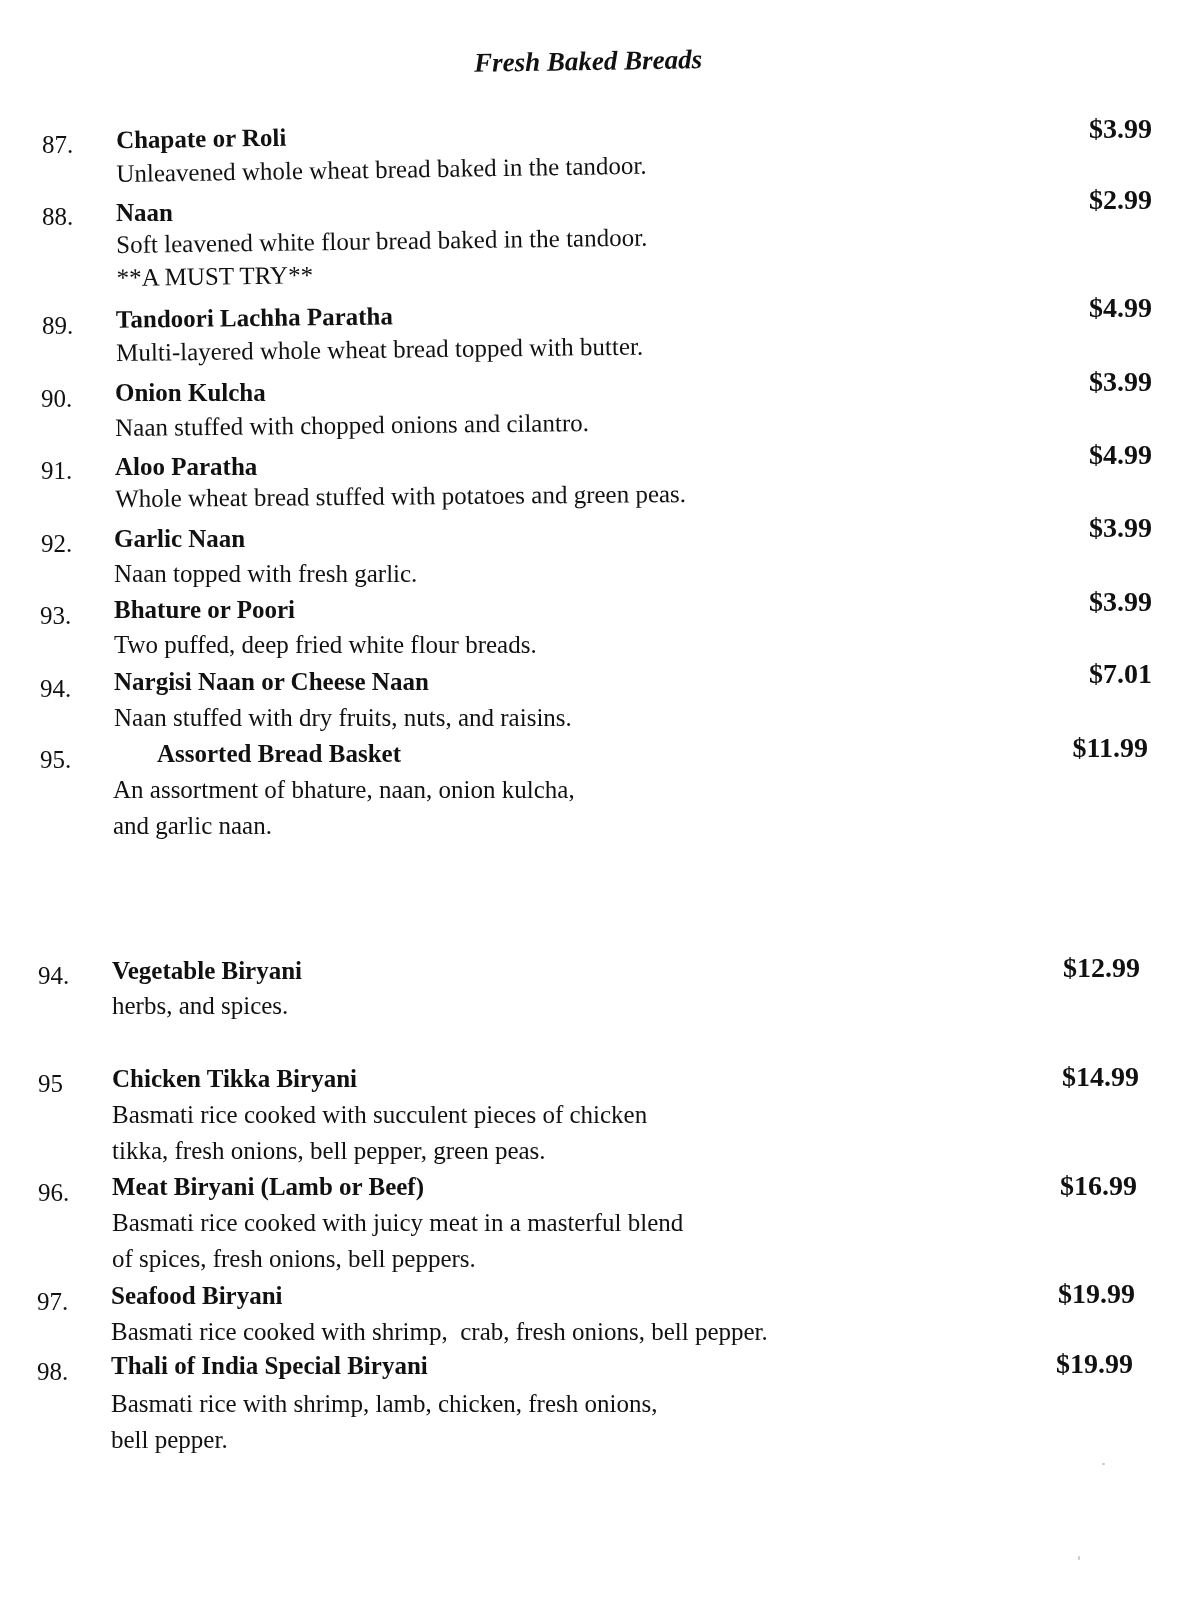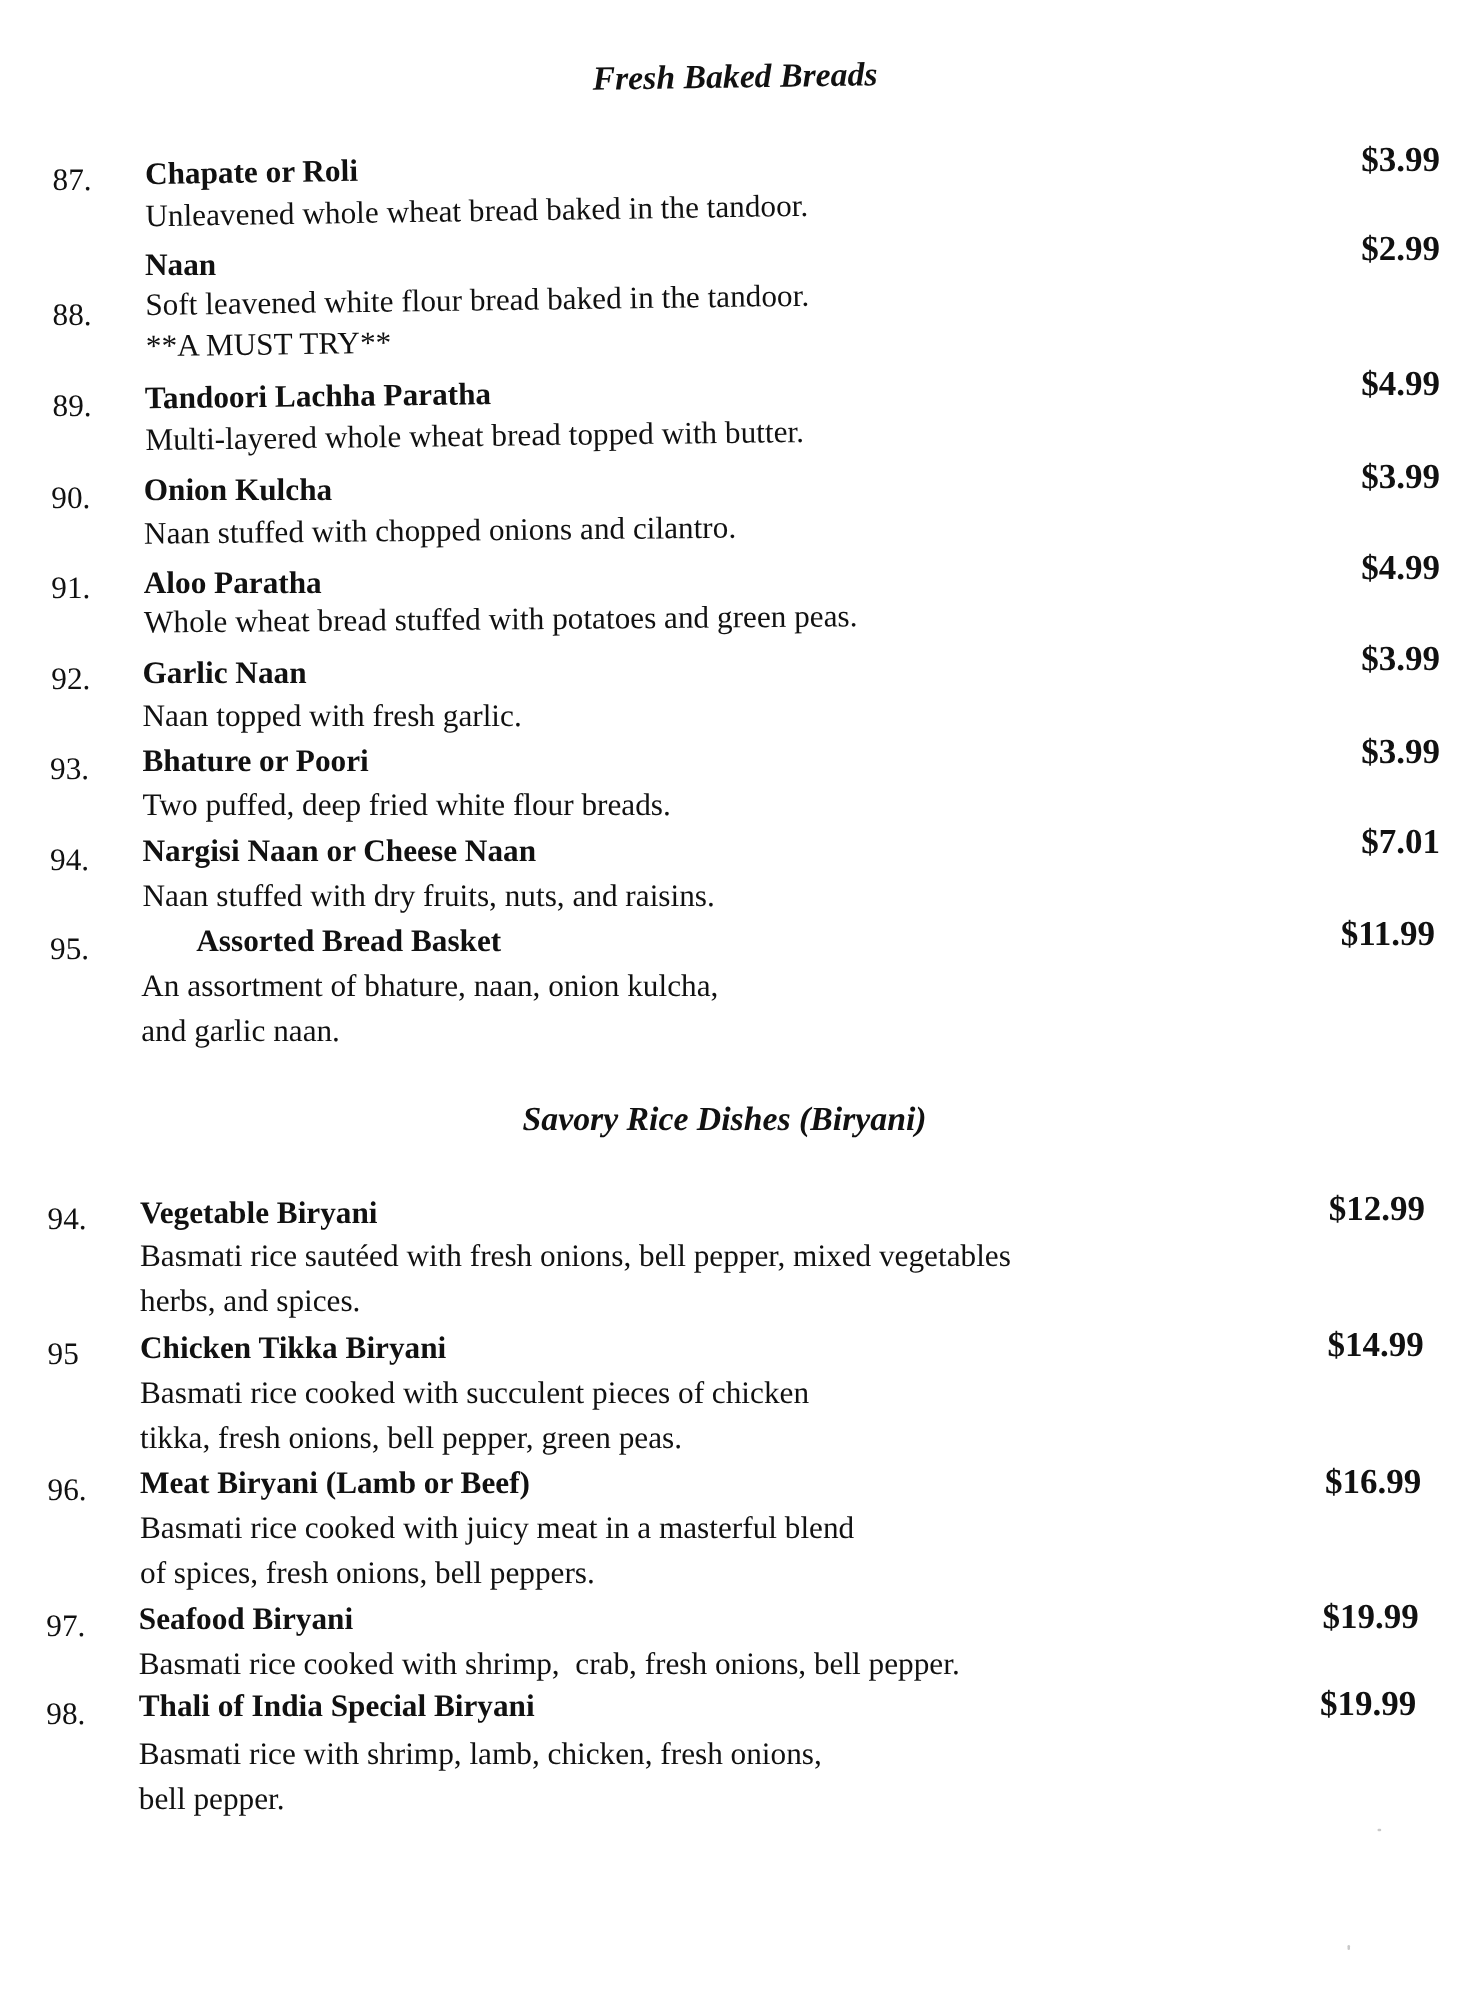--- a/index.html
+++ b/index.html
@@ -76,21 +76,21 @@
   <div class="item" style="top:0;">
     <span class="num" style="left:38px; top:131px;">87.</span>
     <span class="name" style="left:112px; top:125px; transform:rotate(-0.9deg);">Chapate or Roli</span>
     <div class="desc" style="left:112px; top:156px; transform:rotate(-0.9deg); transform-origin:left top;">
       <span class="line">Unleavened whole wheat bread baked in the tandoor.</span>
     </div>
     <span class="price" style="right:34px; top:113px;">$3.99</span>
   </div>
 
   <div class="item">
-    <span class="num" style="left:38px; top:203px;margin-top:36px;">88.</span>
+    <span class="num" style="left:38px; top:203px;">88.</span>
     <span class="name" style="left:112px; top:199px;">Naan</span>
     <div class="desc" style="left:112px; top:227px; transform:rotate(-0.8deg); transform-origin:left top;">
       <span class="line">Soft leavened white flour bread baked in the tandoor.</span>
       <span class="line" style="margin-top:-3px;">**A MUST TRY**</span>
     </div>
     <span class="price" style="right:34px; top:184px;">$2.99</span>
   </div>
 
   <div class="item">
     <span class="num" style="left:38px; top:312px;">89.</span>
@@ -149,27 +149,25 @@
   <div class="item">
     <span class="num" style="left:36px; top:746px;">95.</span>
     <span class="name" style="left:110px; top:740px;margin-left:43px;">Assorted Bread Basket</span>
     <div class="desc" style="left:109px; top:772px;">
       <span class="line">An assortment of bhature, naan, onion kulcha,</span>
       <span class="line">and garlic naan.</span>
     </div>
     <span class="price" style="right:38px; top:732px;">$11.99</span>
   </div>
 
-  <div class="section-title" style="left:414px; top:880px;">Savory Rice Dishes (Biryani)</div>
 
   <div class="item">
     <span class="num" style="left:34px; top:962px;">94.</span>
     <span class="name" style="left:108px; top:957px;">Vegetable Biryani</span>
     <div class="desc" style="left:108px; top:988px;">
-      <span class="line">Basmati rice sautéed with fresh onions, bell pepper, mixed vegetables</span>
       <span class="line">herbs, and spices.</span>
     </div>
     <span class="price" style="right:46px; top:952px;">$12.99</span>
   </div>
 
   <div class="item">
     <span class="num" style="left:34px; top:1070px;">95</span>
     <span class="name" style="left:108px; top:1065px;">Chicken Tikka Biryani</span>
     <div class="desc" style="left:108px; top:1097px;">
       <span class="line">Basmati rice cooked with succulent pieces of chicken</span>

